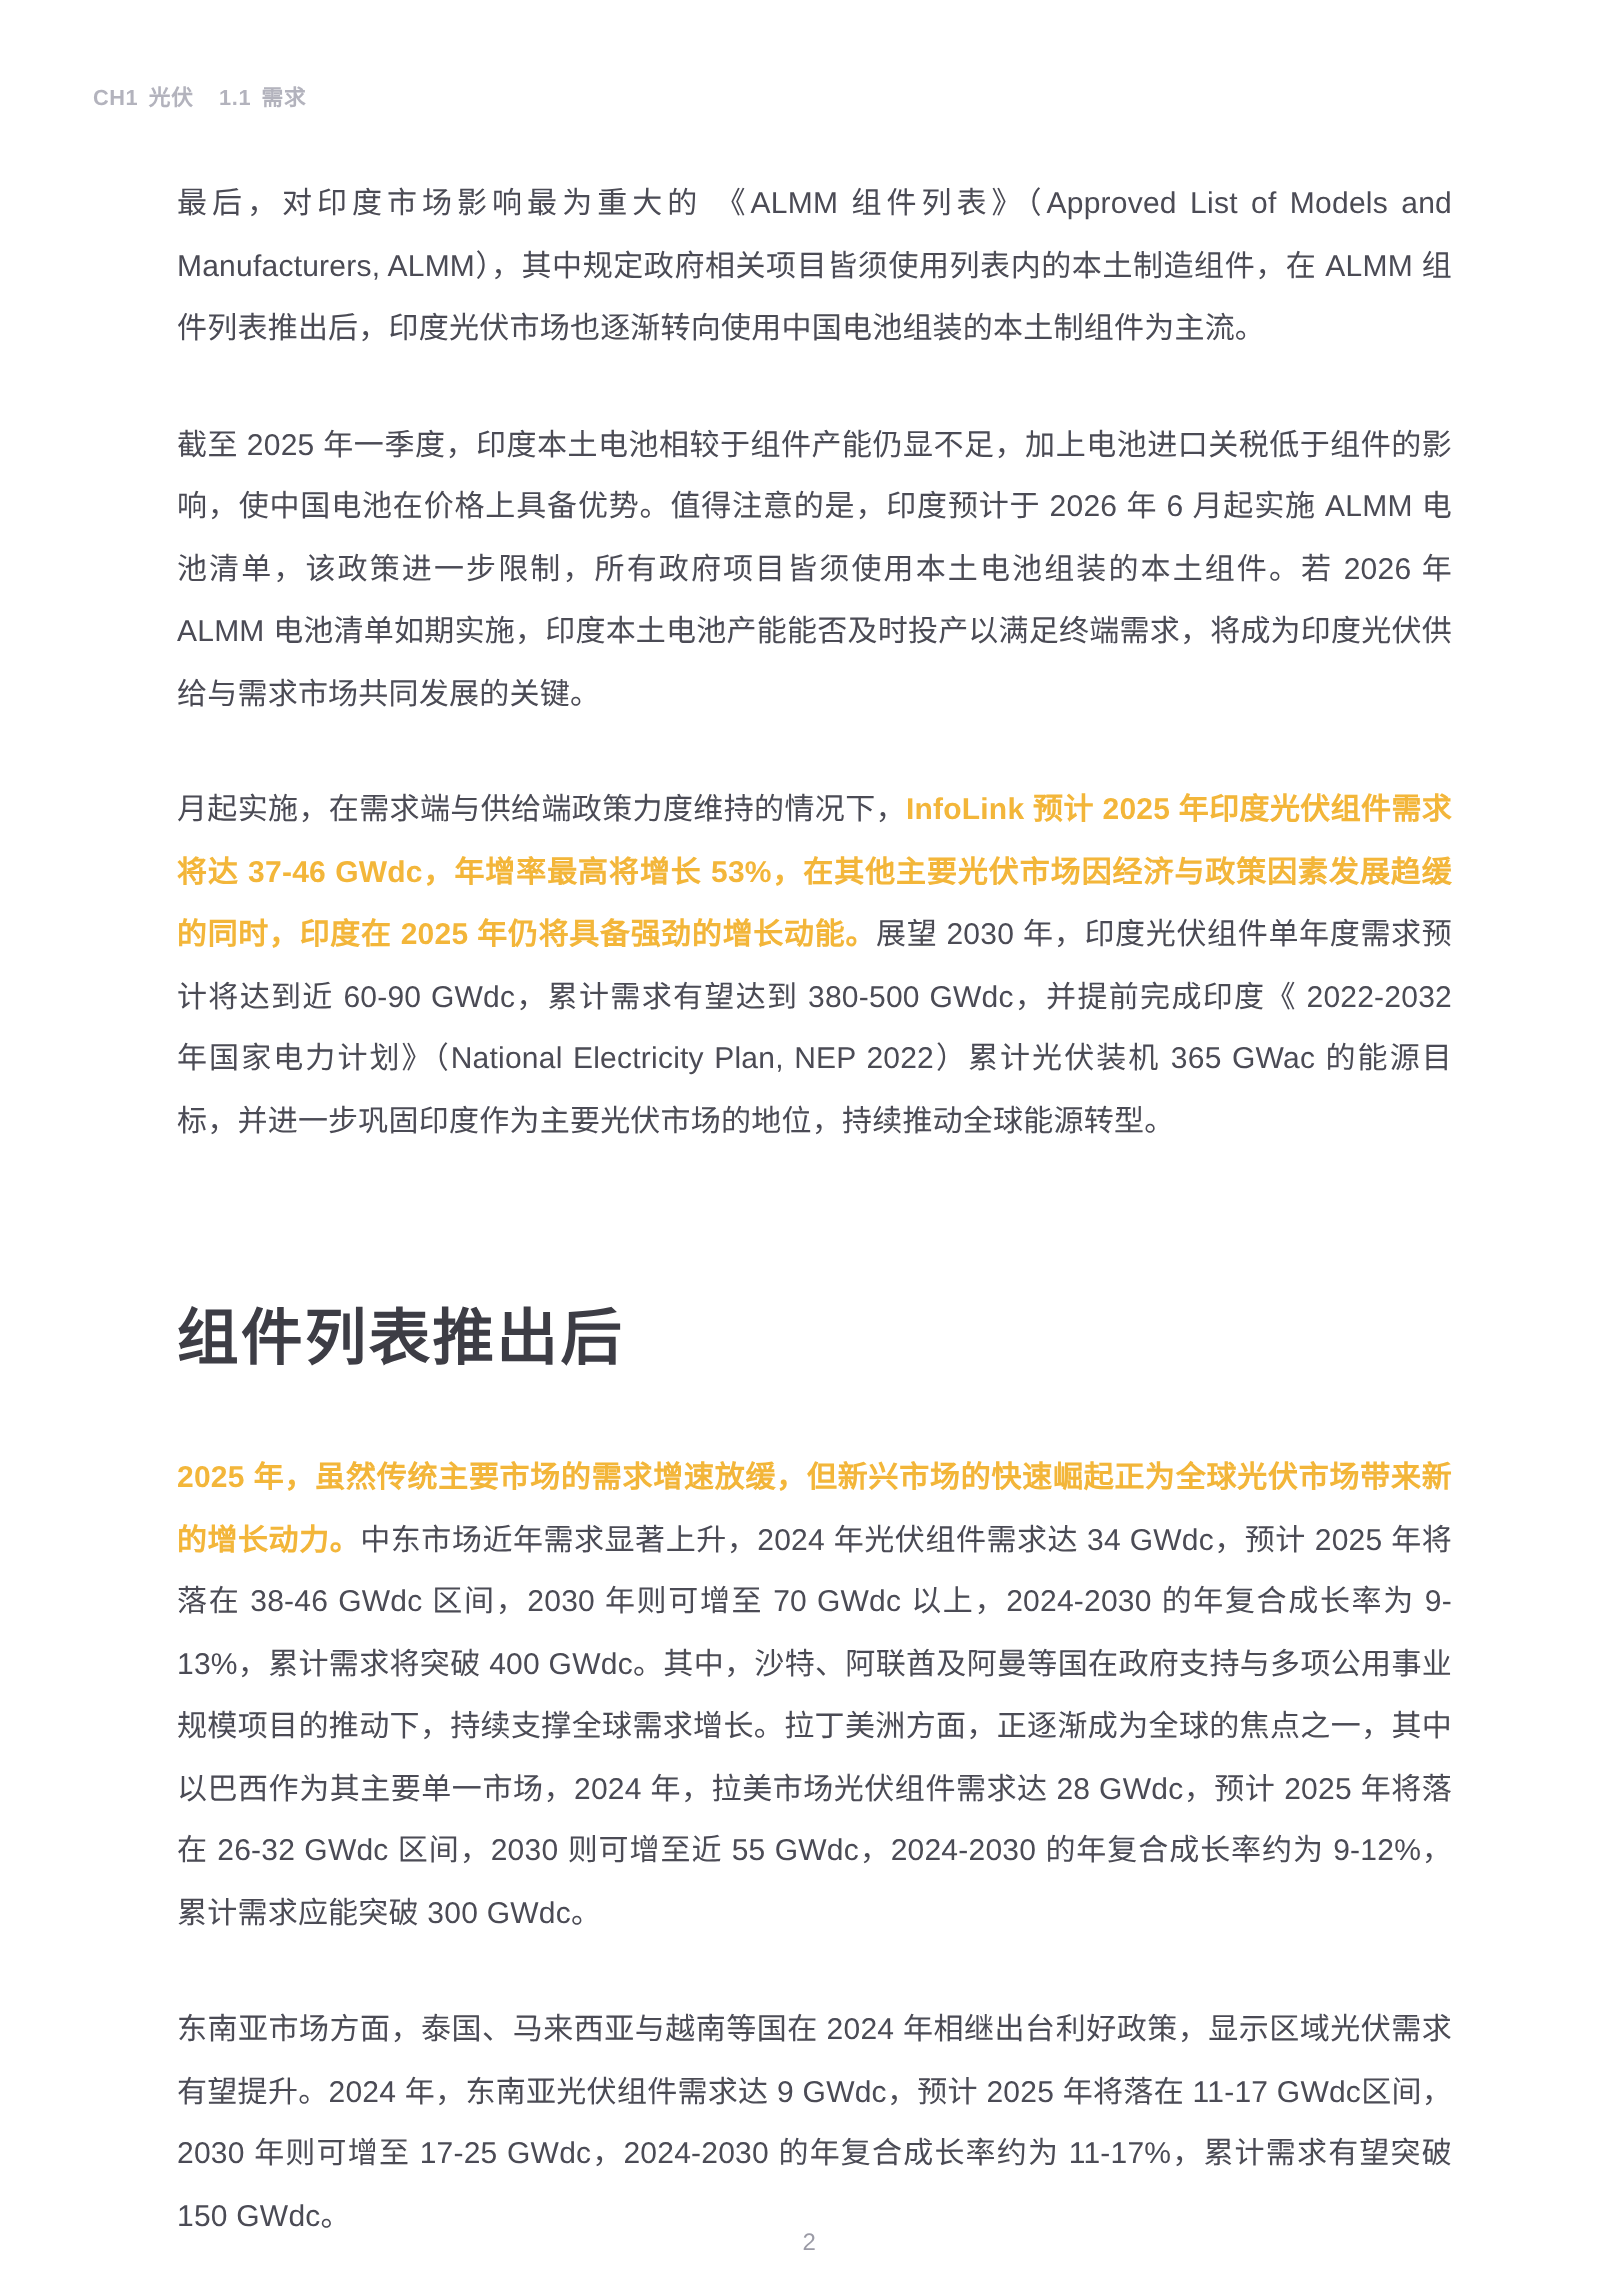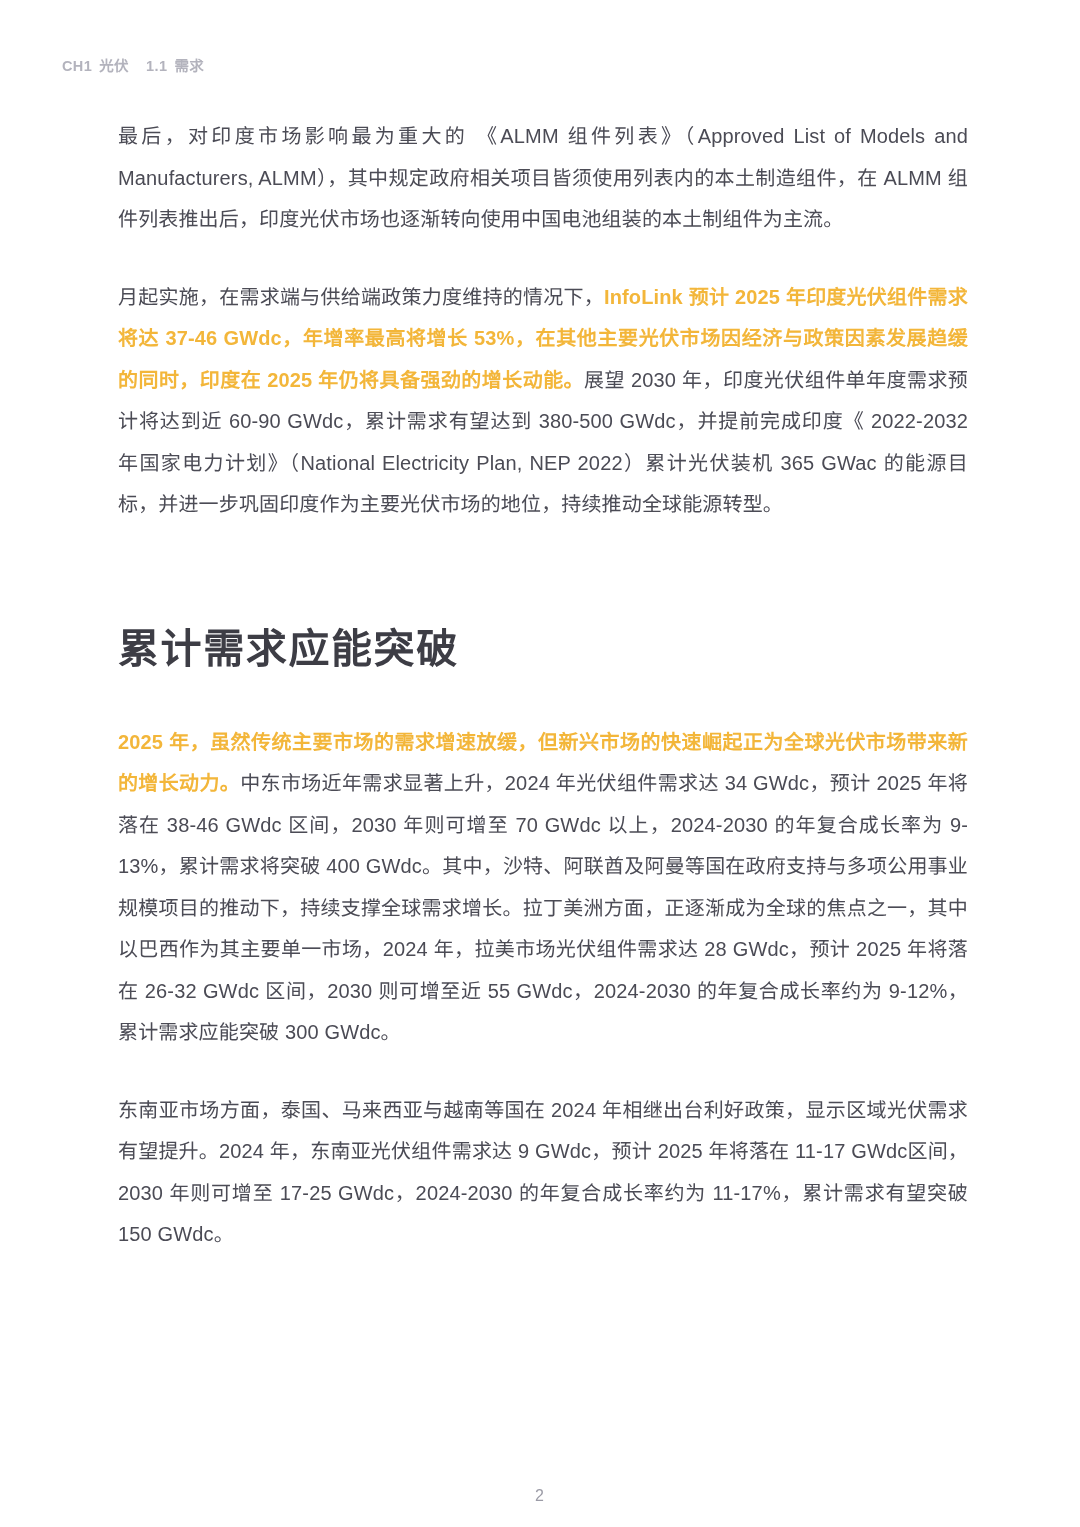--- a/index.html
+++ b/index.html
@@ -99,26 +99,27 @@
 <div class="page">
 
   <div class="running-header">
     <span class="hdr-seg">CH1</span><span class="hdr-gap-sm"></span><span class="hdr-seg">光伏</span><span class="hdr-gap-lg"></span><span class="hdr-seg">1.1</span><span class="hdr-gap-sm"></span><span class="hdr-seg">需求</span>
   </div>
 
   <div class="content">
 
     <p class="body-par">最后，对印度市场影响最为重大的 《ALMM 组件列表》（Approved List of Models and Manufacturers, ALMM），其中规定政府相关项目皆须使用列表内的本土制造组件，在 ALMM 组件列表推出后，印度光伏市场也逐渐转向使用中国电池组装的本土制组件为主流。</p>
 
+    <p class="body-par">截至 2025 年一季度，印度本土电池相较于组件产能仍显不足，加上电池进口关税低于组件的影响，使中国电池在价格上具备优势。值得注意的是，印度预计于 2026 年 6 月起实施 ALMM 电池清单，该政策进一步限制，所有政府项目皆须使用本土电池组装的本土组件。若 2026 年 ALMM 电池清单如期实施，印度本土电池产能能否及时投产以满足终端需求，将成为印度光伏供给与需求市场共同发展的关键。</p>
 
     <p class="body-par"><span>月起实施，在需求端与供给端政策力度维持的情况下，</span><span class="hl">InfoLink 预计 2025 年印度光伏组件需求将达 37-46 GWdc，年增率最高将增长 53%，在其他主要光伏市场因经济与政策因素发展趋缓的同时，印度在 2025 年仍将具备强劲的增长动能。</span><span>展望 2030 年，印度光伏组件单年度需求预计将达到近 60-90 GWdc，累计需求有望达到 380-500 GWdc，并提前完成印度《 2022-2032 年国家电力计划》（National Electricity Plan, NEP 2022）累计光伏装机 365 GWac 的能源目标，并进一步巩固印度作为主要光伏市场的地位，持续推动全球能源转型。</span></p>
 
     <div class="spacer-before-heading"></div>
 
-    <h2 class="section-heading">累计需求应能突破</h2>
+    <h2 class="section-heading">组件列表推出后</h2>
 
     <div class="spacer-after-heading"></div>
 
     <p class="body-par"><span class="hl">2025 年，虽然传统主要市场的需求增速放缓，但新兴市场的快速崛起正为全球光伏市场带来新的增长动力。</span><span>中东市场近年需求显著上升，2024 年光伏组件需求达 34 GWdc，预计 2025 年将落在 38-46 GWdc 区间，2030 年则可增至 70 GWdc 以上，2024-2030 的年复合成长率为 9-13%，累计需求将突破 400 GWdc。其中，沙特、阿联酋及阿曼等国在政府支持与多项公用事业规模项目的推动下，持续支撑全球需求增长。拉丁美洲方面，正逐渐成为全球的焦点之一，其中以巴西作为其主要单一市场，2024 年，拉美市场光伏组件需求达 28 GWdc，预计 2025 年将落在 26-32 GWdc 区间，2030 则可增至近 55 GWdc，2024-2030 的年复合成长率约为 9-12%，累计需求应能突破 300 GWdc。</span></p>
 
     <p class="body-par">东南亚市场方面，泰国、马来西亚与越南等国在 2024 年相继出台利好政策，显示区域光伏需求有望提升。2024 年，东南亚光伏组件需求达 9 GWdc，预计 2025 年将落在 11-17 GWdc区间，2030 年则可增至 17-25 GWdc，2024-2030 的年复合成长率约为 11-17%，累计需求有望突破 150 GWdc。</p>
 
   </div>
 
   <div class="page-number">2</div>

